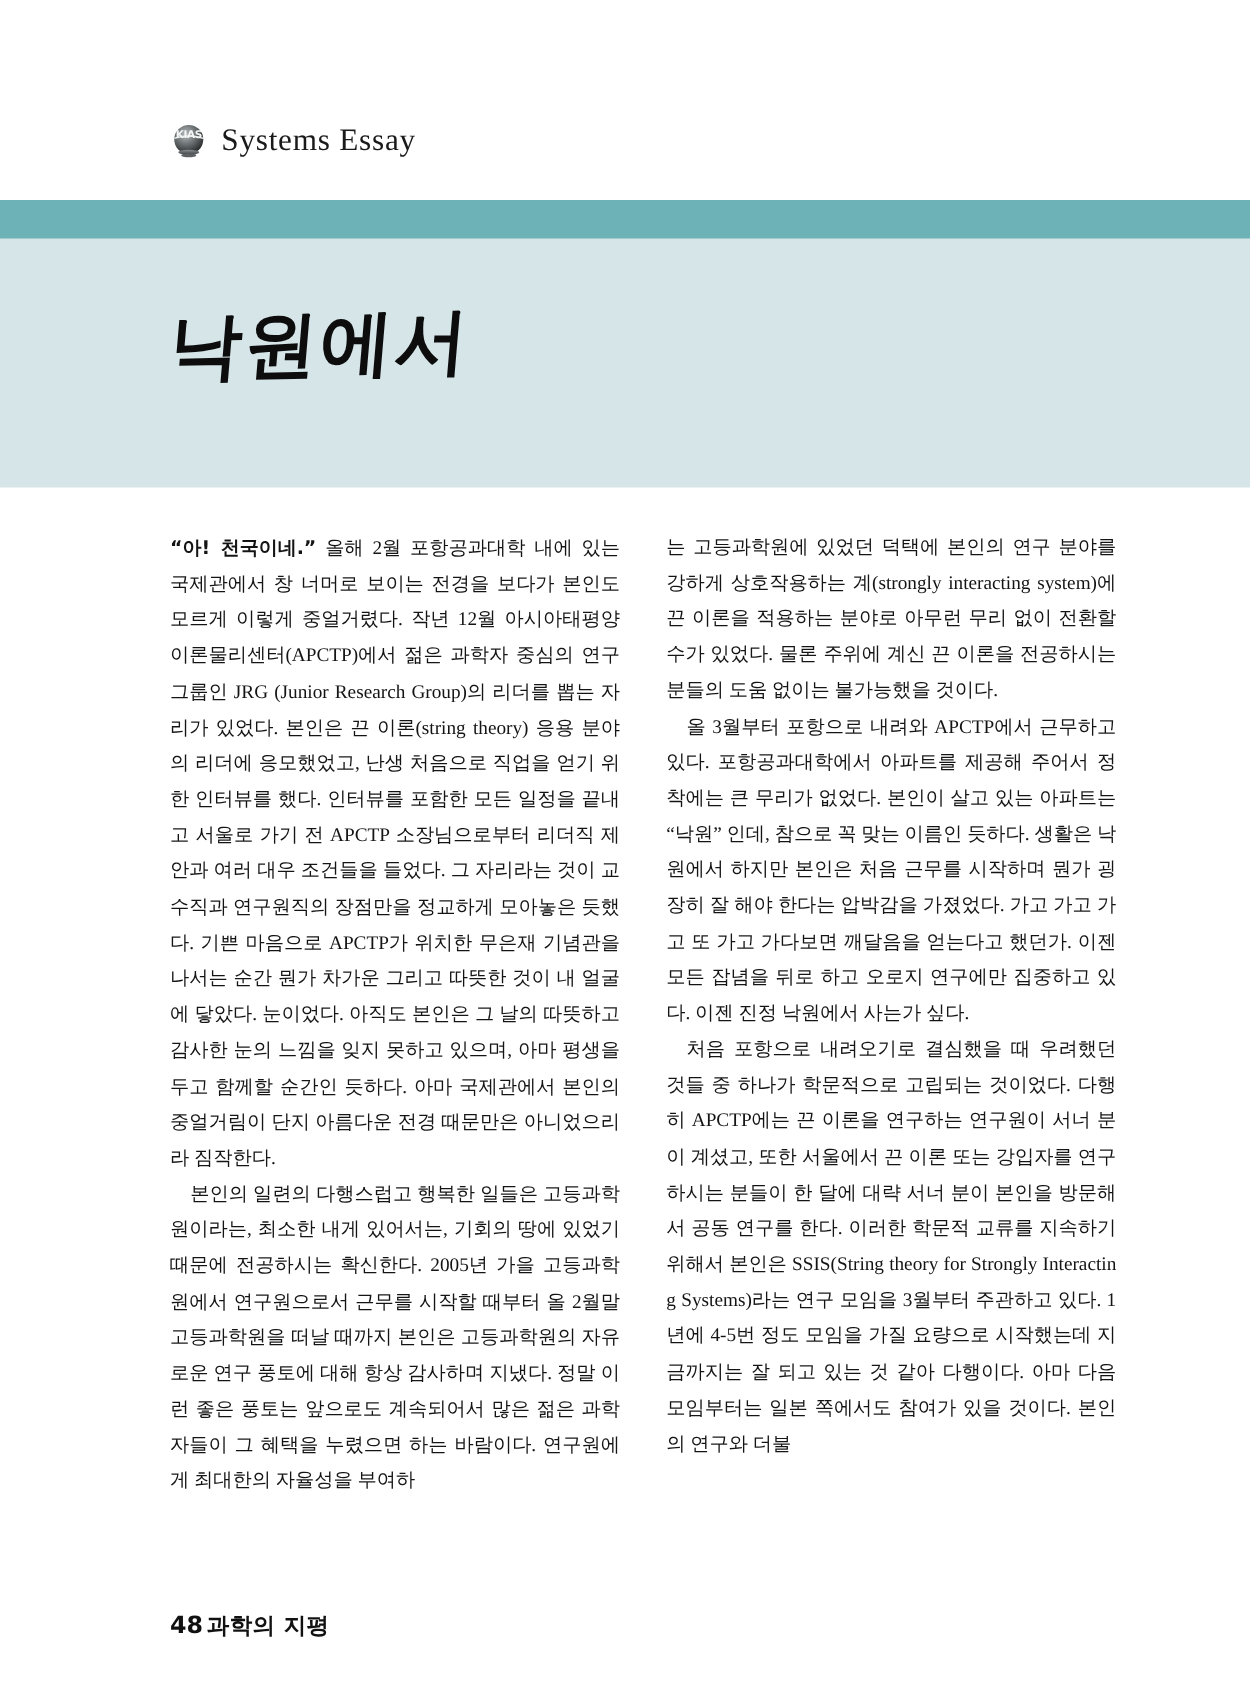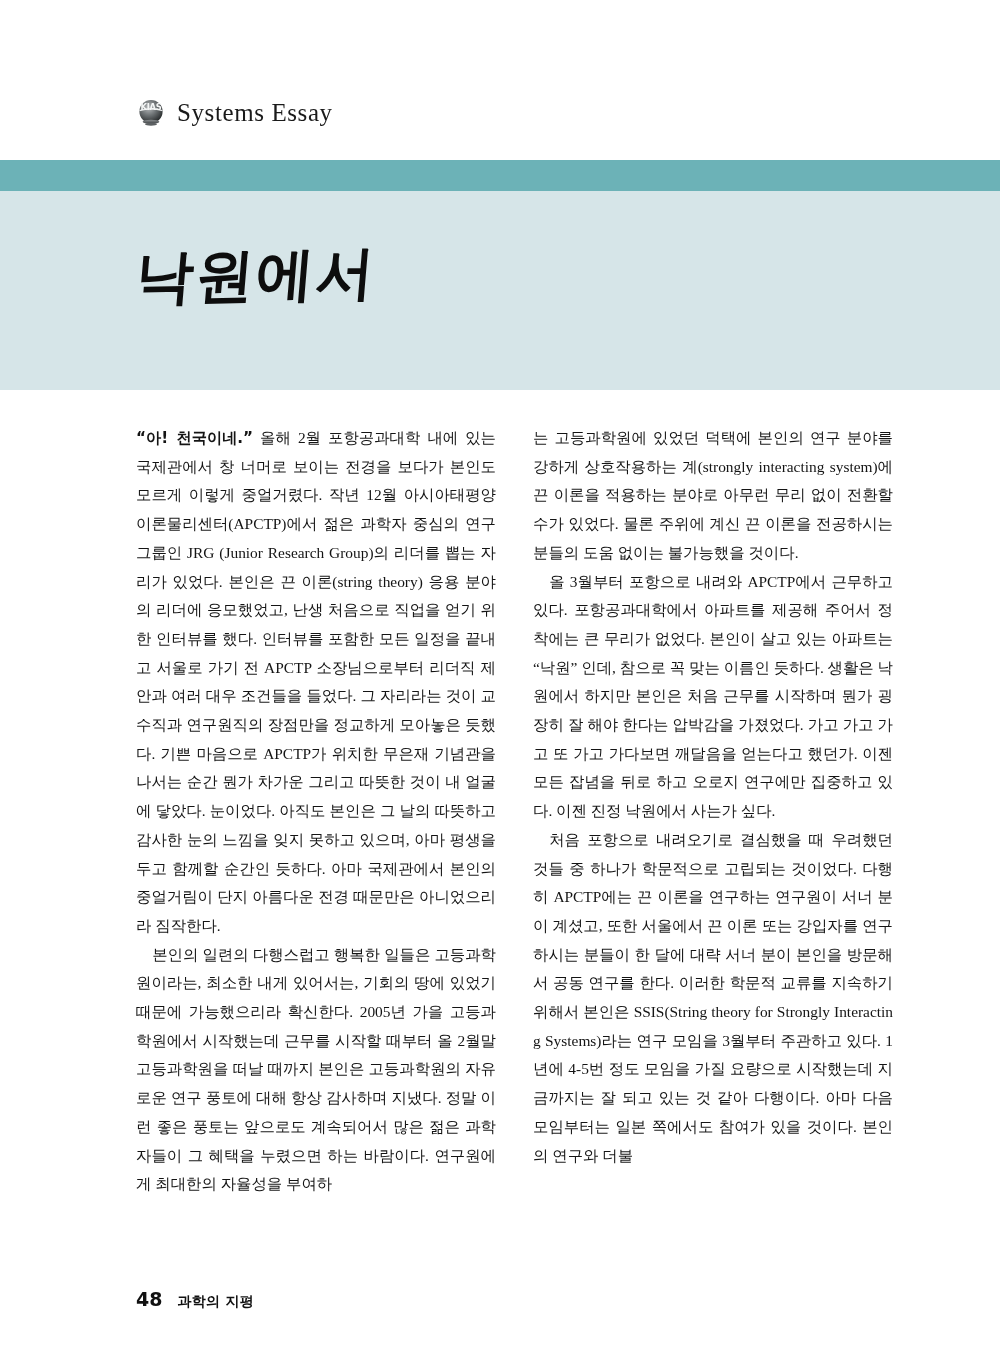--- a/index.html
+++ b/index.html
@@ -105,32 +105,32 @@
     font-weight: 700;
     font-size: 15.2px;
   }
 
   
   .footer {
     position: absolute;
     left: 136px; top: 1288px;
     display: flex;
     align-items: baseline;
-    gap: 15px;
+    gap: 3px;
   }
   .page-num {
     font-family: "DejaVu Sans", sans-serif;
     font-weight: 700;
     font-size: 19px;
     color: #111111;
   }
   .mag-name {
     font-family: "DejaVu Sans", sans-serif;
     font-weight: 700;
-    font-size: 14px;
+    font-size: 18px;
     color: #111111;
     letter-spacing: 0.3px;
   }
 </style>
 </head>
 <body>
 
 <div class="page-header">
   <div class="header-inner">
     <span class="kias-logo">
@@ -160,21 +160,21 @@
 <div class="teal-band"></div>
 
 <div class="title-panel">
   <div class="brush-title">낙원에서</div>
 </div>
 
 <div class="body-area">
 
   <div class="col col-left">
     <p class="para"><span class="lead">“아! 천국이네.”</span><span> 올해 2월 포항공과대학 내에 있는 국제관에서 창 너머로 보이는 전경을 보다가 본인도 모르게 이렇게 중얼거렸다. 작년 12월 아시아태평양이론물리센터(APCTP)에서 젊은 과학자 중심의 연구 그룹인 JRG (Junior Research Group)의 리더를 뽑는 자리가 있었다. 본인은 끈 이론(string theory) 응용 분야의 리더에 응모했었고, 난생 처음으로 직업을 얻기 위한 인터뷰를 했다. 인터뷰를 포함한 모든 일정을 끝내고 서울로 가기 전 APCTP 소장님으로부터 리더직 제안과 여러 대우 조건들을 들었다. 그 자리라는 것이 교수직과 연구원직의 장점만을 정교하게 모아놓은 듯했다. 기쁜 마음으로 APCTP가 위치한 무은재 기념관을 나서는 순간 뭔가 차가운 그리고 따뜻한 것이 내 얼굴에 닿았다. 눈이었다. 아직도 본인은 그 날의 따뜻하고 감사한 눈의 느낌을 잊지 못하고 있으며, 아마 평생을 두고 함께할 순간인 듯하다. 아마 국제관에서 본인의 중얼거림이 단지 아름다운 전경 때문만은 아니었으리라 짐작한다.</span></p>
-    <p class="para indent"><span>본인의 일련의 다행스럽고 행복한 일들은 고등과학원이라는, 최소한 내게 있어서는, 기회의 땅에 있었기 때문에 가능했으리라 확신한다. 2005년 가을 고등과학원에서 시작했는데 근무를 시작할 때부터 올 2월말 고등과학원을 떠날 때까지 본인은 고등과학원의 자유로운 연구 풍토에 대해 항상 감사하며 지냈다. 정말 이런 좋은 풍토는 앞으로도 계속되어서 많은 젊은 과학자들이 그 혜택을 누렸으면 하는 바람이다. 연구원에게 최대한의 자율성을 부여하</span></p>
+    <p class="para indent"><span>본인의 일련의 다행스럽고 행복한 일들은 고등과학원이라는, 최소한 내게 있어서는, 기회의 땅에 있었기 때문에 전공하시는 확신한다. 2005년 가을 고등과학원에서 연구원으로서 근무를 시작할 때부터 올 2월말 고등과학원을 떠날 때까지 본인은 고등과학원의 자유로운 연구 풍토에 대해 항상 감사하며 지냈다. 정말 이런 좋은 풍토는 앞으로도 계속되어서 많은 젊은 과학자들이 그 혜택을 누렸으면 하는 바람이다. 연구원에게 최대한의 자율성을 부여하</span></p>
   </div>
 
   <div class="col col-right">
     <p class="para"><span>는 고등과학원에 있었던 덕택에 본인의 연구 분야를 강하게 상호작용하는 계(strongly interacting system)에 끈 이론을 적용하는 분야로 아무런 무리 없이 전환할 수가 있었다. 물론 주위에 계신 끈 이론을 전공하시는 분들의 도움 없이는 불가능했을 것이다.</span></p>
     <p class="para indent"><span>올 3월부터 포항으로 내려와 APCTP에서 근무하고 있다. 포항공과대학에서 아파트를 제공해 주어서 정착에는 큰 무리가 없었다. 본인이 살고 있는 아파트는 “낙원” 인데, 참으로 꼭 맞는 이름인 듯하다. 생활은 낙원에서 하지만 본인은 처음 근무를 시작하며 뭔가 굉장히 잘 해야 한다는 압박감을 가졌었다. 가고 가고 가고 또 가고 가다보면 깨달음을 얻는다고 했던가. 이젠 모든 잡념을 뒤로 하고 오로지 연구에만 집중하고 있다. 이젠 진정 낙원에서 사는가 싶다.</span></p>
     <p class="para indent"><span>처음 포항으로 내려오기로 결심했을 때 우려했던 것들 중 하나가 학문적으로 고립되는 것이었다. 다행히 APCTP에는 끈 이론을 연구하는 연구원이 서너 분이 계셨고, 또한 서울에서 끈 이론 또는 강입자를 연구하시는 분들이 한 달에 대략 서너 분이 본인을 방문해서 공동 연구를 한다. 이러한 학문적 교류를 지속하기 위해서 본인은 SSIS(String theory for Strongly Interacting Systems)라는 연구 모임을 3월부터 주관하고 있다. 1년에 4-5번 정도 모임을 가질 요량으로 시작했는데 지금까지는 잘 되고 있는 것 같아 다행이다. 아마 다음 모임부터는 일본 쪽에서도 참여가 있을 것이다. 본인의 연구와 더불</span></p>
   </div>
 
 </div>
 

